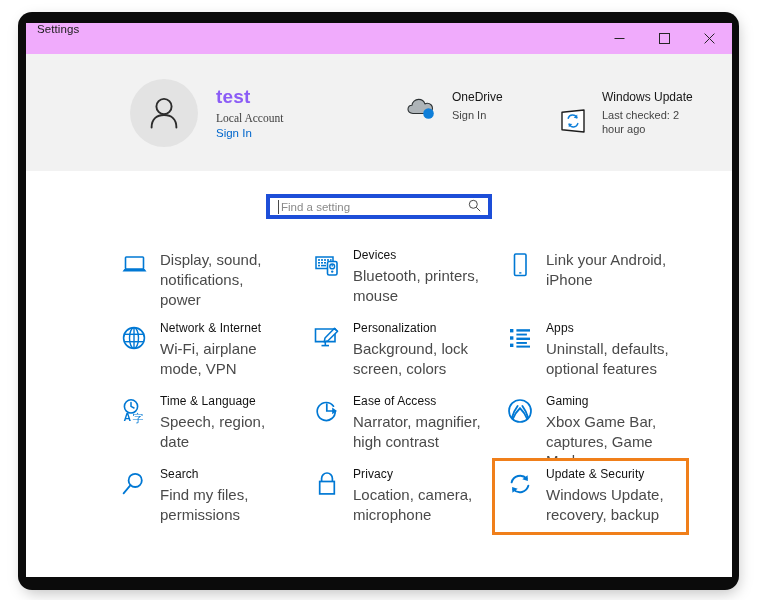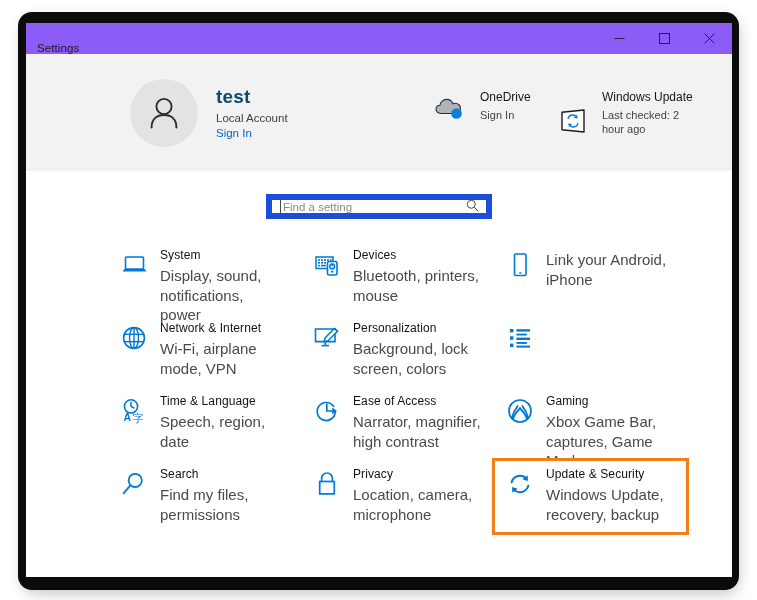--- a/index.html
+++ b/index.html
@@ -45,23 +45,23 @@
     width: 706px;
     height: 554px;
     background: #ffffff;
     overflow: hidden;
   }
 
   
   .titlebar {
     position: relative;
     height: 31px;
-    background: #8b5cf6;
-    display: flex;
-    align-items: flex-end;
+    background: #f0abfc;
+    display: flex;
+    align-items: flex-start;
   }
   .titlebar-title {
     font-size: 11.5px;
     color: #1b1b1b;
     padding-left: 11px;
     letter-spacing: .1px;
   }
   .window-controls {
     position: absolute;
     right: 0;
@@ -102,42 +102,43 @@
     justify-content: center;
     flex: 0 0 auto;
   }
   .acct-text {
     margin-left: 18px;
     line-height: 1.25;
   }
   .acct-name {
     font-size: 19px;
     font-weight: bold;
-    color: #0c4a6e;
+    color: #8b5cf6;
     letter-spacing: .2px;
   }
   .acct-sub {
     font-size: 11.5px;
     color: #414141;
     margin-top: 2px;
+    font-family: Liberation Serif, serif;
   }
   .acct-link {
     font-size: 11.5px;
     color: #0066cc;
     margin-top: 1px;
     cursor: pointer;
   }
 
   .hdr-item {
     display: flex;
     align-items: flex-start;
     position: absolute;
     top: 36px;
   }
-  .hdr-item.onedrive { left: 408px; justify-content: space-between; }
+  .hdr-item.onedrive { left: 380px; justify-content: space-between; }
   .hdr-item.winupdate { left: 530px; align-items: flex-end; }
   .hdr-icon {
     width: 36px;
     height: 32px;
     flex: 0 0 auto;
     display: flex;
     align-items: center;
     justify-content: center;
     margin-top: 2px;
   }
@@ -152,21 +153,21 @@
 
   
   .search-wrap {
     display: flex;
     justify-content: center;
     margin-top: 23px;
   }
   .search-box {
     width: 226px;
     height: 25px;
-    border: 6px solid #1d4ed8;
+    border: 4px solid #1d4ed8;
     background: #ffffff;
     display: flex;
     align-items: center;
     padding: 0 7px 0 8px;
     box-sizing: border-box;
     position: relative;
   }
   .caret {
     width: 1px;
     height: 14px;
@@ -328,21 +329,20 @@
   <div class="grid">
 
     <div class="tile">
       <div class="tile-icon">
         <svg width="27" height="24" viewBox="0 0 27 24" aria-hidden="true">
           <rect x="4.5" y="4" width="18" height="12" rx="0.8" fill="none" stroke="currentColor" stroke-width="1.6"></rect>
           <path d="M1.5 18.6 L25.5 18.6 L23.6 16 L3.4 16 Z" fill="currentColor"></path>
         </svg>
       </div>
       <div class="tile-text">
-        <div class="tile-title">System</div>
         <div class="tile-sub">Display, sound, notifications, power</div>
       </div>
     </div>
 
     <div class="tile">
       <div class="tile-icon">
         <svg width="26" height="24" viewBox="0 0 26 24" aria-hidden="true">
           <rect x="2" y="4" width="17" height="11.5" fill="none" stroke="currentColor" stroke-width="1.5"></rect>
           <g fill="currentColor">
             <rect x="4" y="6.2" width="2" height="1.6"></rect>
@@ -420,20 +420,24 @@
             <rect x="2" y="10.3" width="3.4" height="3.4"></rect>
             <rect x="2" y="17.6" width="3.4" height="3.4"></rect>
             <rect x="8.4" y="3.2" width="13.6" height="2.4"></rect>
             <rect x="8.4" y="7.6" width="10.5" height="1.9"></rect>
             <rect x="8.4" y="11.6" width="13.6" height="2.4"></rect>
             <rect x="8.4" y="16" width="10.5" height="1.9"></rect>
             <rect x="8.4" y="19.6" width="13.6" height="2"></rect>
           </g>
         </svg>
       </div>
+      <div class="tile-text">
+        <div class="tile-title">Apps</div>
+        <div class="tile-sub">Uninstall, defaults, optional features</div>
+      </div>
     </div>
 
 
     <div class="tile">
       <div class="tile-icon">
         <svg width="27" height="26" viewBox="0 0 27 26" aria-hidden="true">
           <circle cx="10" cy="8.4" r="6.6" fill="none" stroke="currentColor" stroke-width="1.6"></circle>
           <path d="M10 4.4 L10 8.4 L13 10" fill="none" stroke="currentColor" stroke-width="1.5" stroke-linecap="round"></path>
           <text x="2.6" y="23.4" font-family="'Liberation Sans', sans-serif" font-size="10.5" font-weight="bold" fill="currentColor">A</text>
           <text x="11.5" y="23.8" font-family="'DejaVu Sans', sans-serif" font-size="11" fill="currentColor">字</text>

